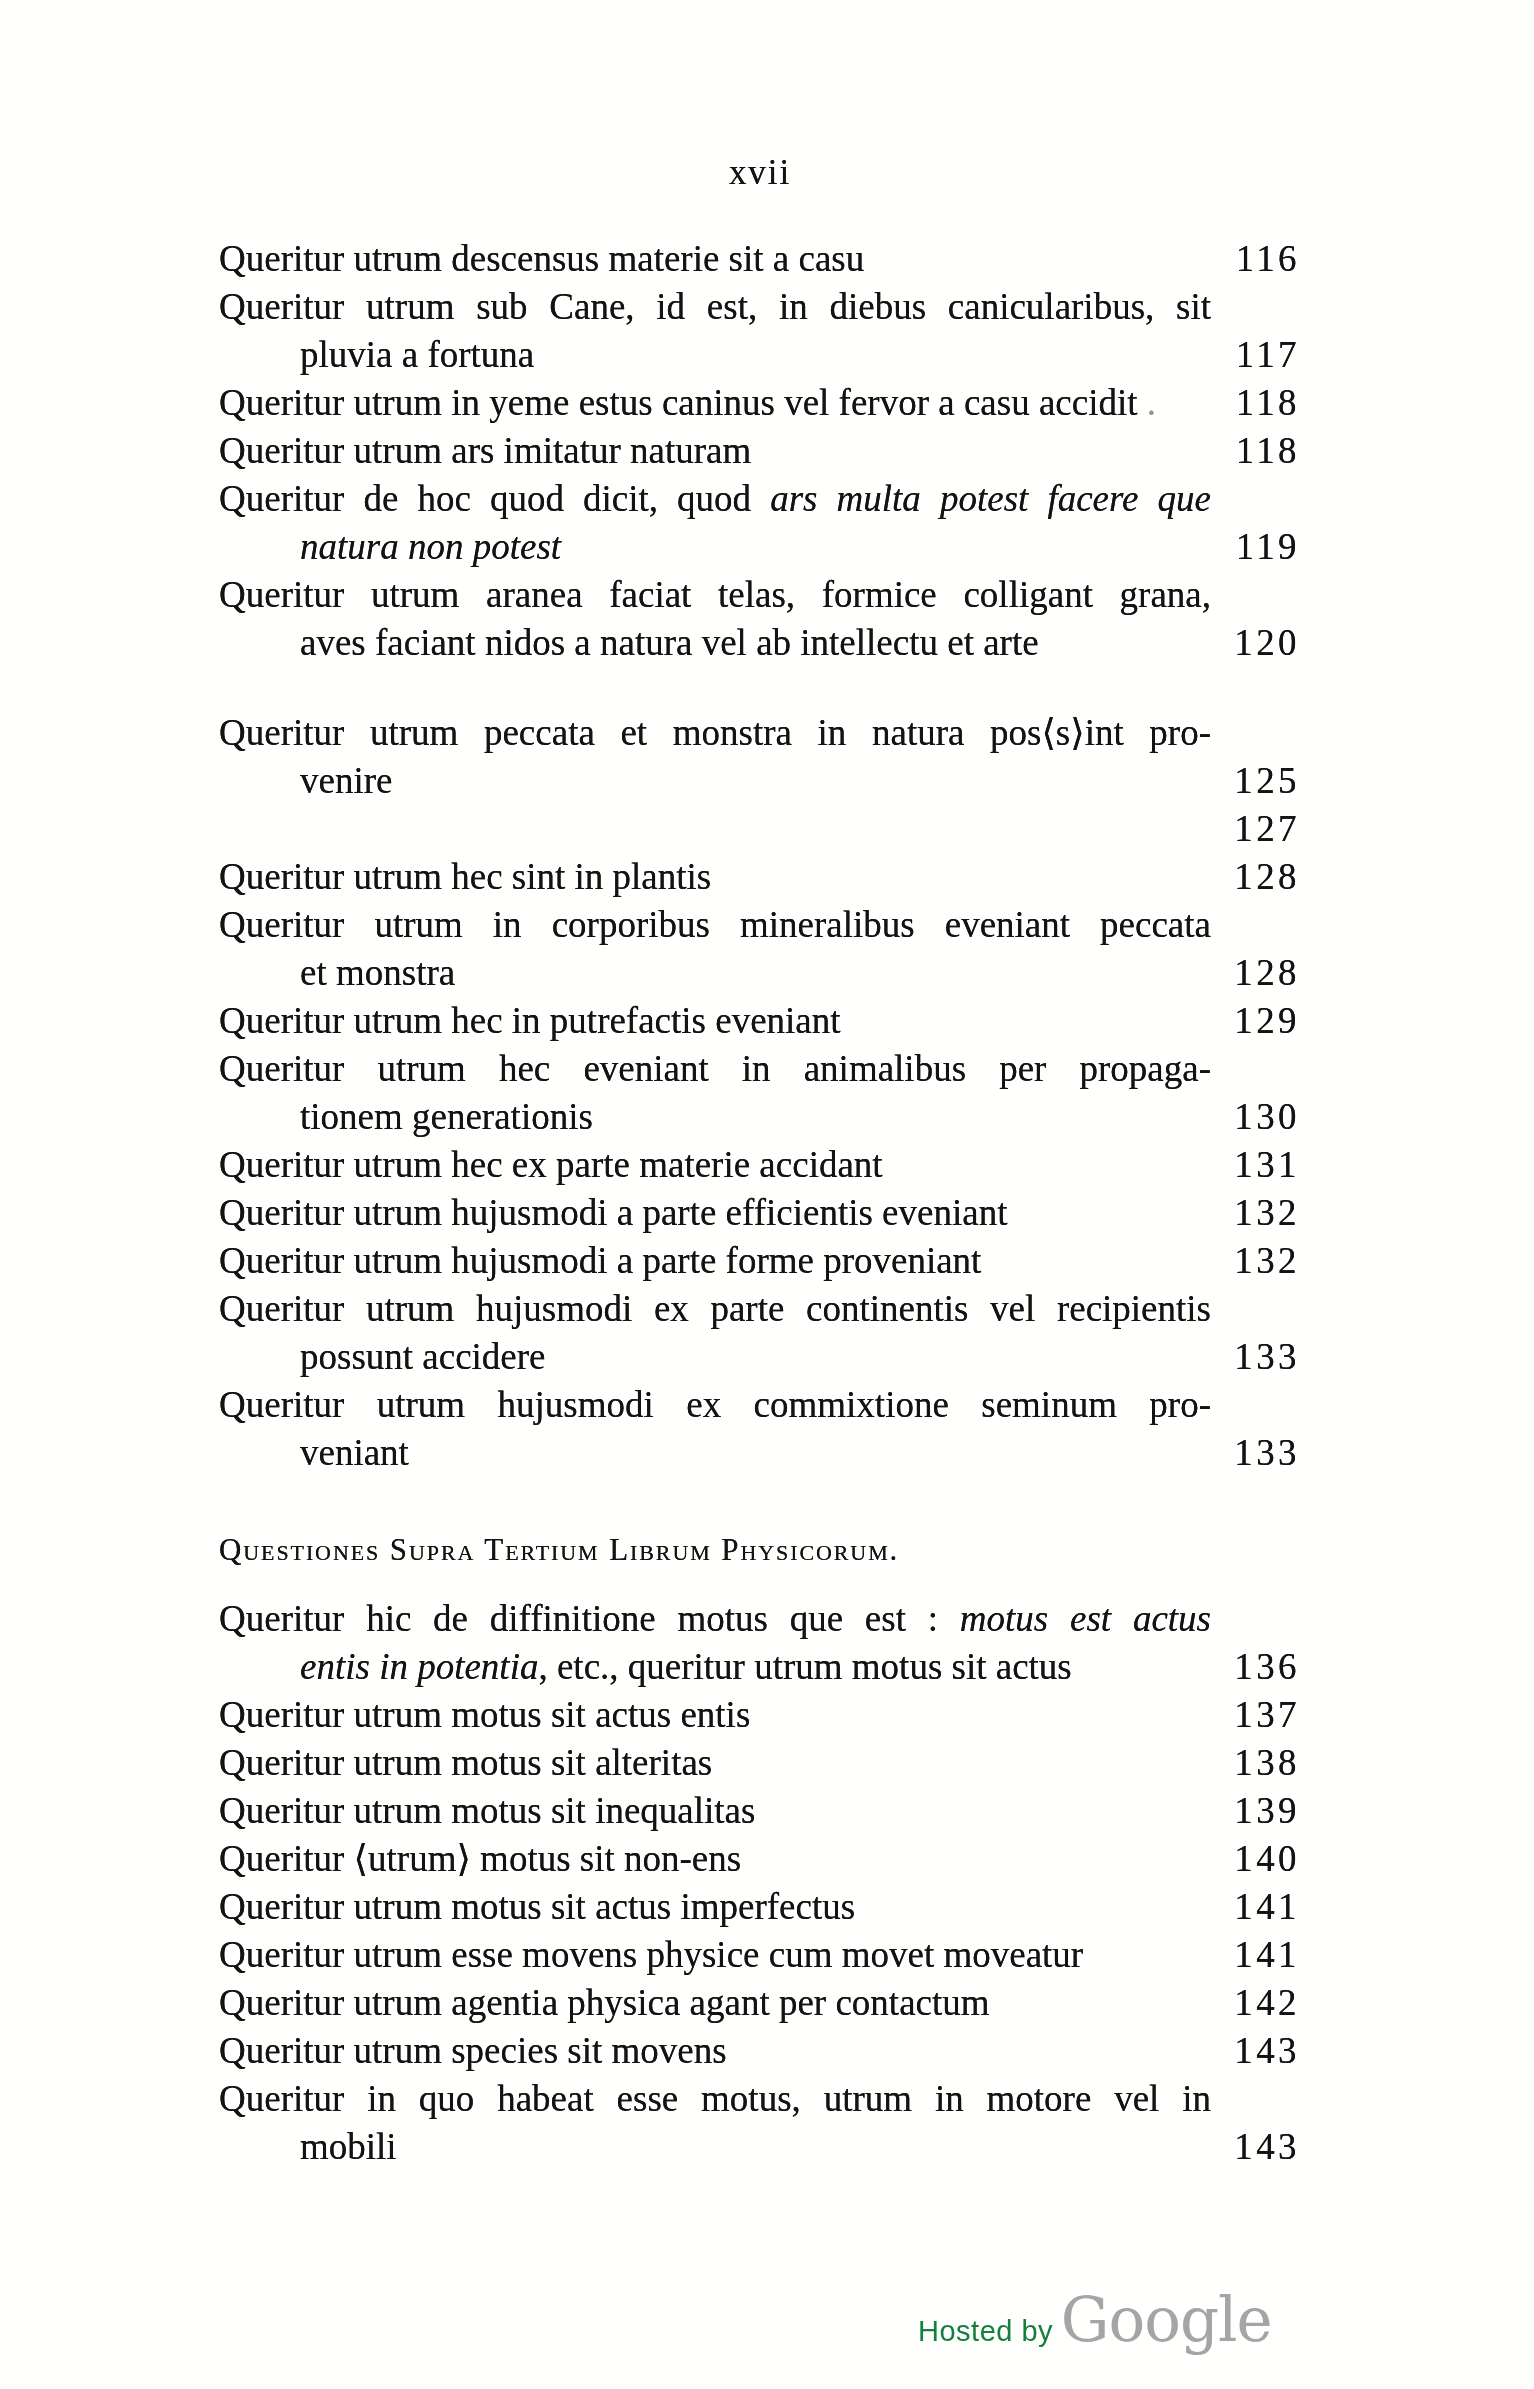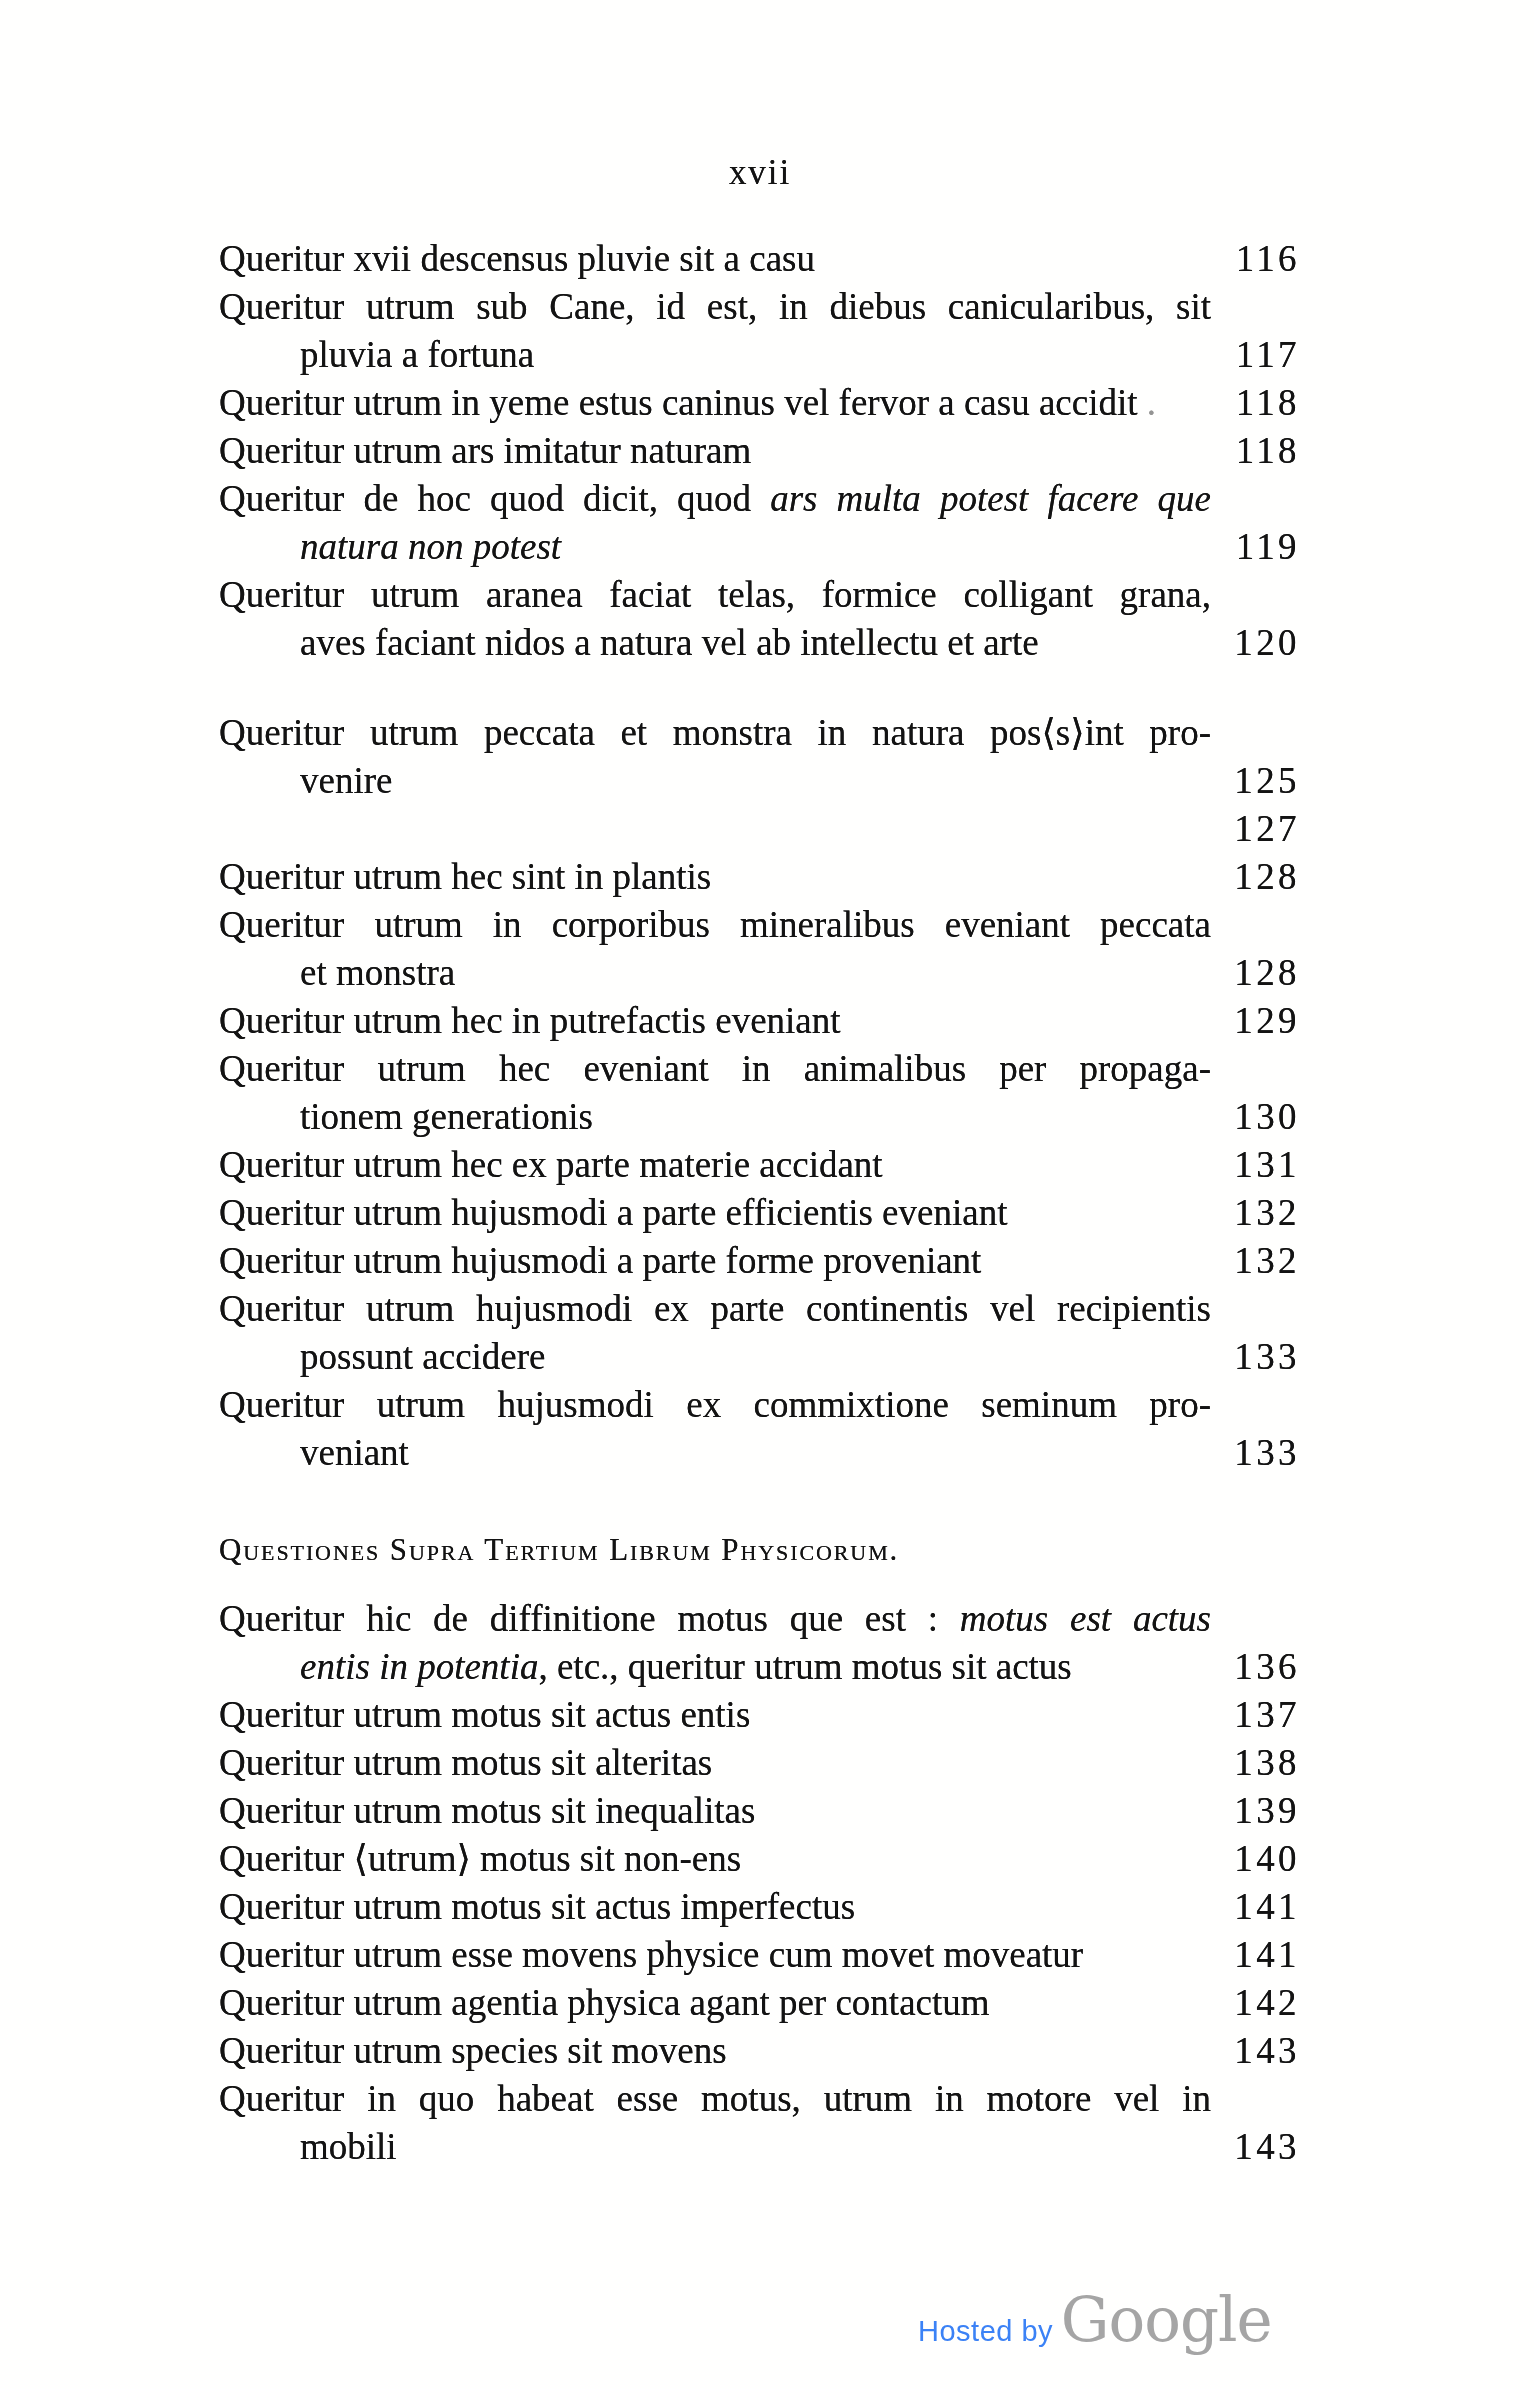--- a/index.html
+++ b/index.html
@@ -80,21 +80,21 @@
     left: 918px;
     top: 2264px;
     width: 385px;
     display: flex;
     align-items: baseline;
     text-shadow: none;
   }
   .watermark .prefix {
     font-family: "Liberation Sans", sans-serif;
     font-size: 29px;
-    color: #3b82f6;
+    color: #15803d;
     letter-spacing: 0.5px;
   }
   .watermark .brand {
     font-family: "DejaVu Serif", serif;
     font-size: 61px;
     color: #a5a5a5;
     margin-left: 7.7px;
     letter-spacing: -1px;
     margin-top: 20px;
   }
@@ -103,21 +103,21 @@
 <body>
 
 <div class="page">
 
   <div class="folio">xvii</div>
 
   <div id="toc" class="toc">
       <section class="toc-section">
         <div class="entry">
           <div class="line last">
-            <span class="line-text"><span>Queritur xvii descensus pluvie sit a casu</span></span>
+            <span class="line-text"><span>Queritur utrum descensus materie sit a casu</span></span>
             <span class="pagenum">116</span>
           </div>
         </div>
         <div class="entry">
           <div class="line justify"><span class="line-text"><span>Queritur utrum sub Cane, id est, in diebus canicularibus, sit</span></span></div>
           <div class="line cont last">
             <span class="line-text"><span>pluvia a fortuna</span></span>
             <span class="pagenum">117</span>
           </div>
         </div>

